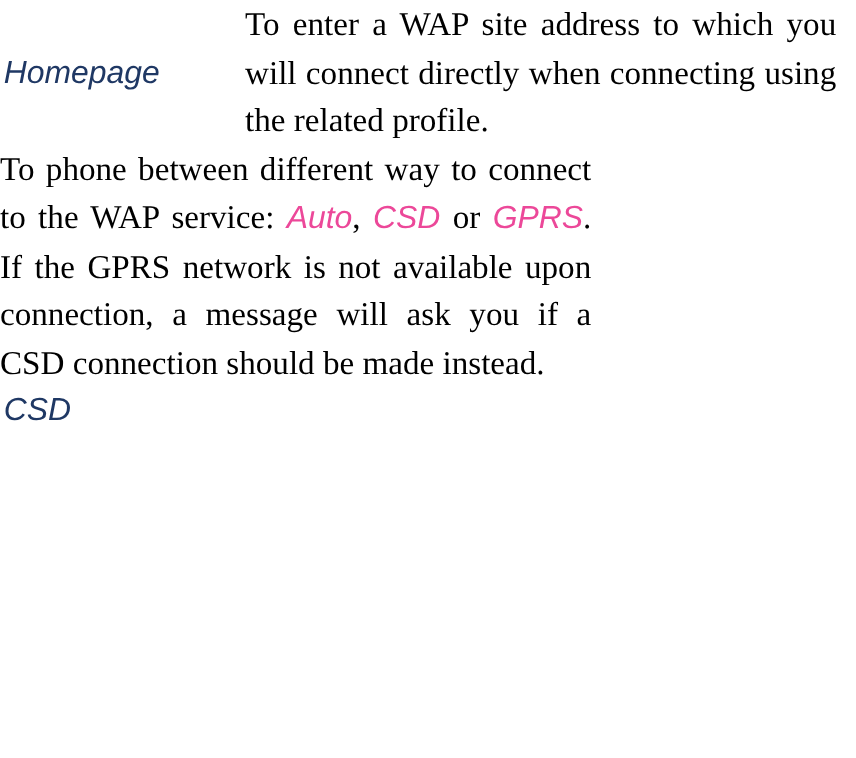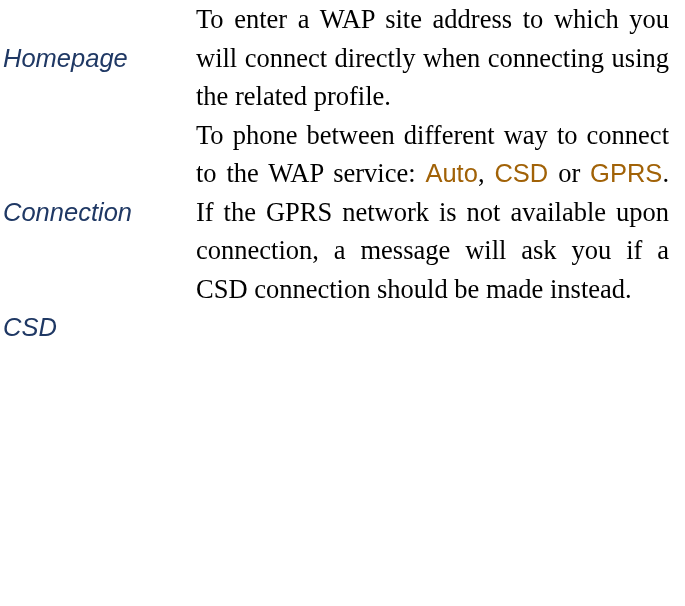--- a/index.html
+++ b/index.html
@@ -54,21 +54,22 @@
     hyphens: none;
   }
 
   
   .desc-cell.justify-all {
     text-align-last: justify;
   }
 
   .kw {
     font-family: "Liberation Sans", "DejaVu Sans", sans-serif;
-    color: #a16207;
+    font-style: italic;
+    color: #ec4899;
     font-size: 25.5px;
   }
 
   .pun {
     font-family: "Liberation Serif", "DejaVu Serif", serif;
     font-style: normal;
     color: #000000;
     font-size: 26.5px;
   }
 </style>
@@ -79,21 +80,20 @@
 
   <div class="defrow">
     <div class="term-cell">Homepage</div>
     <div class="desc-cell">To enter a WAP site address to which you will connect directly when connecting using the related profile.</div>
   </div>
 
   <div class="defrow">
   </div>
 
   <div class="defrow">
-    <div class="term-cell">Connection</div>
     <div class="desc-cell"><span>To phone between different way to connect to the WAP service: </span><span class="kw">Auto</span><span class="pun">, </span><span class="kw">CSD</span><span> or </span><span class="kw">GPRS</span><span>. If the GPRS network is not available upon connection, a message will ask you if a CSD connection should be made instead.</span></div>
   </div>
 
   <div class="defrow">
     <div class="term-cell">CSD</div>
   </div>
 
 </div>
 
 </body></html>

